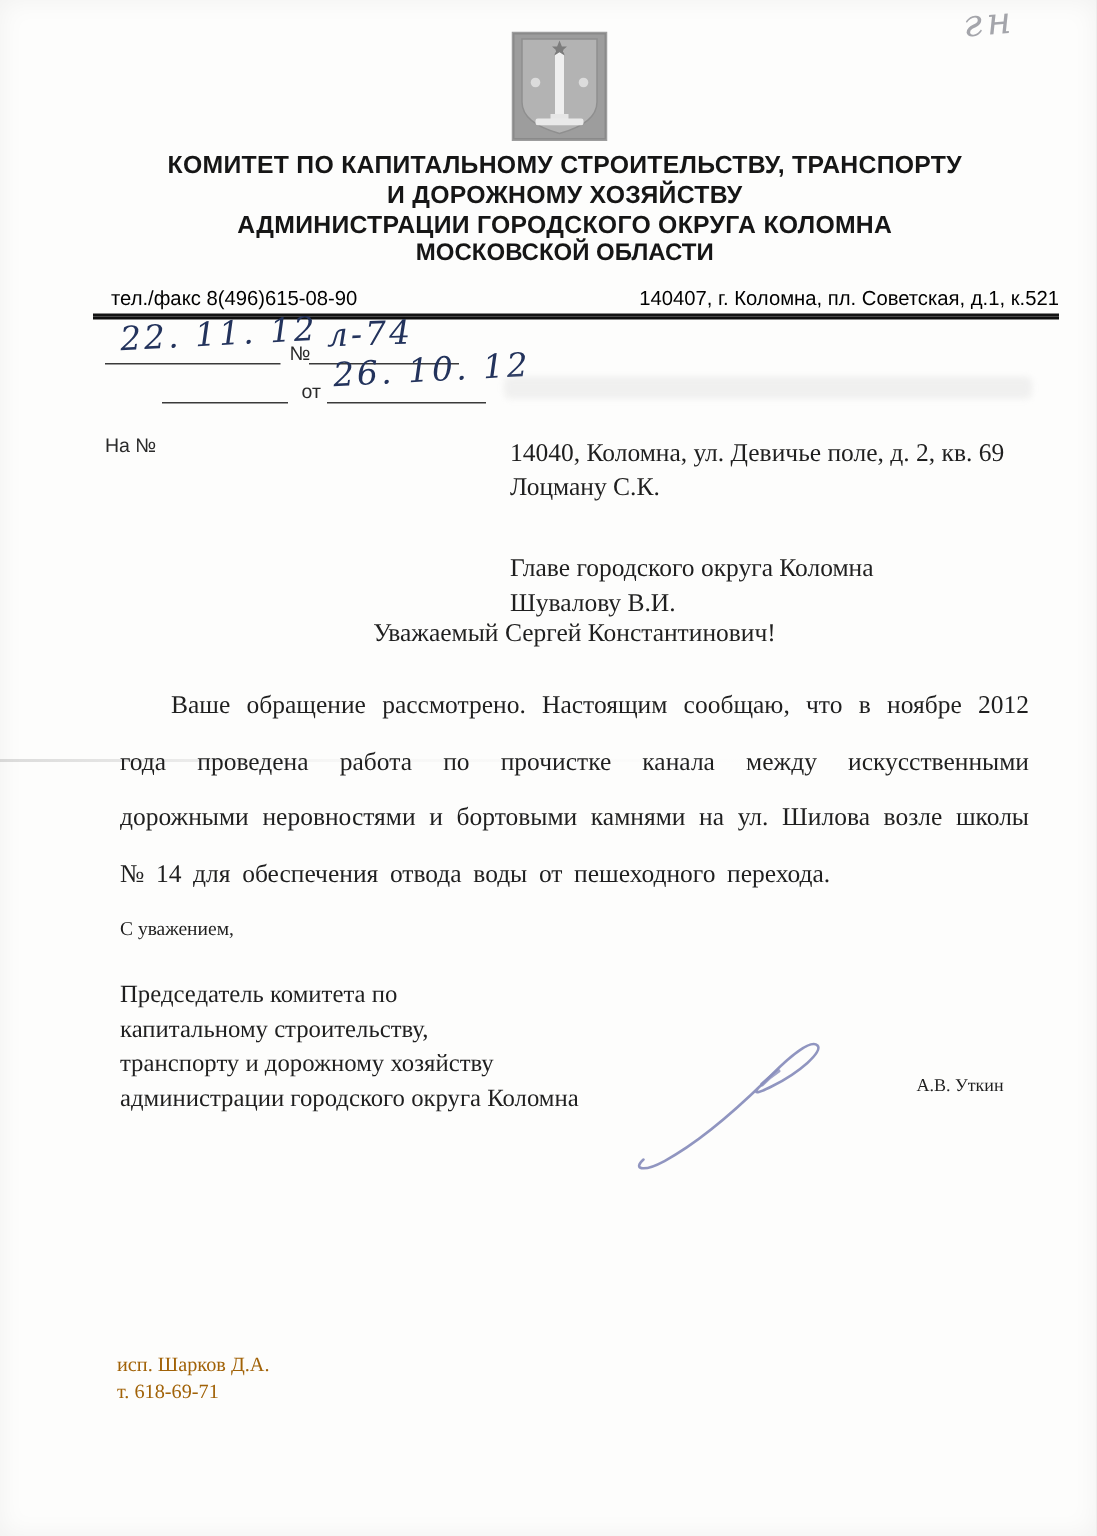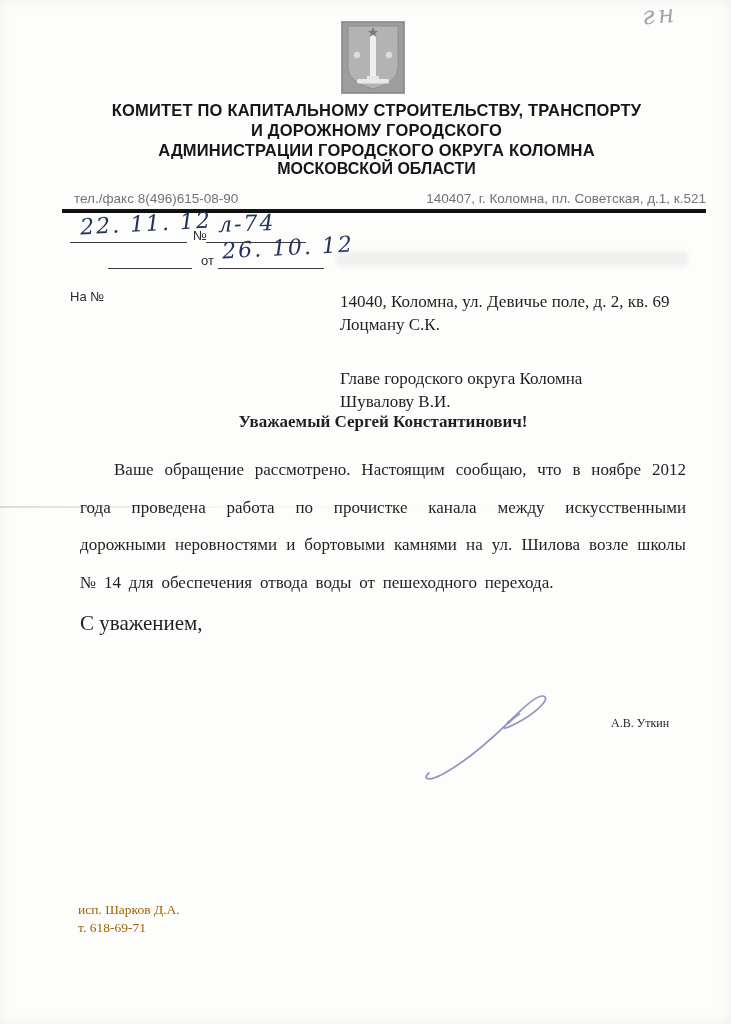--- a/index.html
+++ b/index.html
@@ -26,21 +26,21 @@
     text-align:center;
     font-family:"Liberation Sans", sans-serif;
     font-weight:bold;color:#161616;padding-left:22px;
   }
   .org-line{font-size:16.5px;line-height:20px;letter-spacing:.2px;}
   .org-line-small{font-size:16px;line-height:17px;}
   .contact-row{
     position:absolute;left:62px;right:25px;top:191px;
     display:flex;justify-content:space-between;
     font-family:"Liberation Sans", sans-serif;
-    font-size:13.5px;color:#737373;
+    font-size:13.5px;color:#000000;
   }
   .contact-phone{padding-left:12px;}
   .head-rule{
     position:absolute;left:62px;right:25px;top:209px;height:4px;
     background:linear-gradient(#141414 0 40%, #4a4a4a 40% 58%, #0f0f0f 58% 100%);
   }
   
   .hw{
     font-family:"DejaVu Serif", serif;font-style:italic;
     color:#23335c;
@@ -61,28 +61,28 @@
   .crease{
     position:absolute;left:0;top:506px;width:100%;height:2px;
     background:linear-gradient(90deg, rgba(120,120,120,.25), rgba(120,120,120,.05) 30%, transparent 70%);
   }
   
   .recipient{position:absolute;left:340px;top:290px;font-size:17px;line-height:23px;}
   .recipient .gap{height:31px;}
   
   .salutation{
     position:absolute;left:80px;top:412px;width:606px;
-    text-align:center;font-size:17px;font-weight:bold;
+    text-align:center;font-size:17px;
   }
   .body-par{
     position:absolute;left:80px;top:451px;width:606px;
     font-size:17px;line-height:37.5px;
     text-align:justify;text-indent:34px;word-spacing:3.5px;
   }
-  .closing{position:absolute;left:80px;top:611px;font-size:21px;}
+  .closing{position:absolute;left:80px;top:611px;font-size:13px;}
   .signer-title{position:absolute;left:80px;top:651px;font-size:16.5px;line-height:23px;}
   .signer-name{position:absolute;left:611px;top:716px;font-size:12px;}
   .signature-svg{position:absolute;left:405px;top:676px;width:175px;height:112px;}
   
   .footer{position:absolute;left:78px;top:901px;font-size:13.5px;line-height:17.5px;color:#a16207;}
 </style>
 </head>
 <body>
 
 <div class="page">
@@ -99,21 +99,21 @@
       <rect x="26" y="55" width="12" height="4" fill="#e6e6e6"></rect>
       <rect x="16" y="58" width="32" height="4.5" rx="1.5" fill="#e9e9e9"></rect>
       <polygon points="32,6 33.6,10 37,10 34.4,12.4 35.4,16 32,13.8 28.6,16 29.6,12.4 27,10 30.4,10" fill="#7c7c7c"></polygon>
       <circle cx="16" cy="34" r="3.2" fill="#dcdcdc"></circle>
       <circle cx="48" cy="34" r="3.2" fill="#dcdcdc"></circle>
     </svg>
   </div>
 
   <div class="org-block">
     <div class="org-line">КОМИТЕТ ПО КАПИТАЛЬНОМУ СТРОИТЕЛЬСТВУ, ТРАНСПОРТУ</div>
-    <div class="org-line">И ДОРОЖНОМУ ГОРОДСКОГО</div>
+    <div class="org-line">И ДОРОЖНОМУ ХОЗЯЙСТВУ</div>
     <div class="org-line">АДМИНИСТРАЦИИ ГОРОДСКОГО ОКРУГА КОЛОМНА</div>
     <div class="org-line-small">МОСКОВСКОЙ ОБЛАСТИ</div>
   </div>
 
   <div class="contact-row">
     <span class="contact-phone">тел./факс 8(496)615-08-90</span>
     <span class="contact-address">140407, г. Коломна, пл. Советская, д.1, к.521</span>
   </div>
   <div class="head-rule"></div>
 
@@ -137,20 +137,26 @@
     <div>Лоцману С.К.</div>
     <div class="gap"></div>
     <div>Главе городского округа Коломна</div>
     <div>Шувалову В.И.</div>
   </div>
 
   <div class="salutation">Уважаемый Сергей Константинович!</div>
   <div class="body-par">Ваше обращение рассмотрено. Настоящим сообщаю, что в ноябре 2012 года проведена работа по прочистке канала между искусственными дорожными неровностями и бортовыми камнями на ул. Шилова возле школы № 14 для обеспечения отвода воды от пешеходного перехода.</div>
   <div class="closing">С уважением,</div>
 
+  <div class="signer-title">
+    <div>Председатель комитета по</div>
+    <div>капитальному строительству,</div>
+    <div>транспорту и дорожному хозяйству</div>
+    <div>администрации городского округа Коломна</div>
+  </div>
 
   <div class="signature-svg">
     <svg width="175" height="112" viewBox="0 0 175 112" xmlns="http://www.w3.org/2000/svg">
       <path d="M24 97 C 17 103, 23 106, 38 98 C 62 85 88 62 110 40 C 124 26 136 17 140 21 C 144 25 128 39 110 48 C 102 52 97 54 100 50" fill="none" stroke="#8a8fbd" stroke-width="1.7" stroke-linecap="round" opacity="0.95"></path>
       <path d="M103 47 C 106 44, 111 40, 114 38" fill="none" stroke="#8a8fbd" stroke-width="2.6" stroke-linecap="round" opacity="0.8"></path>
     </svg>
   </div>
 
   <div class="signer-name">А.В. Уткин</div>
 

